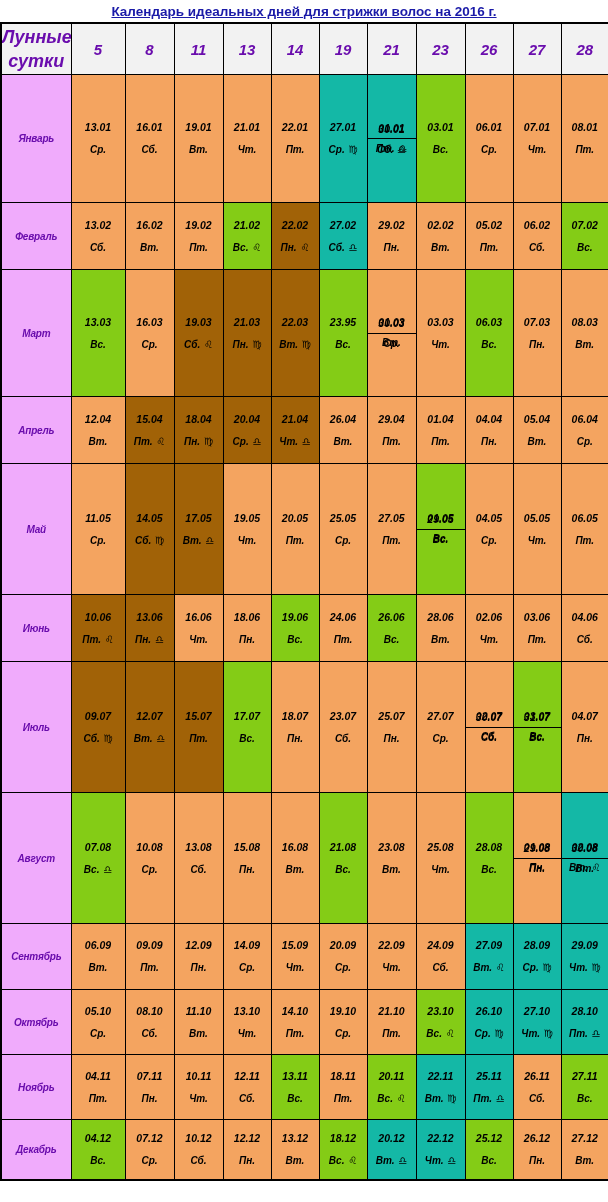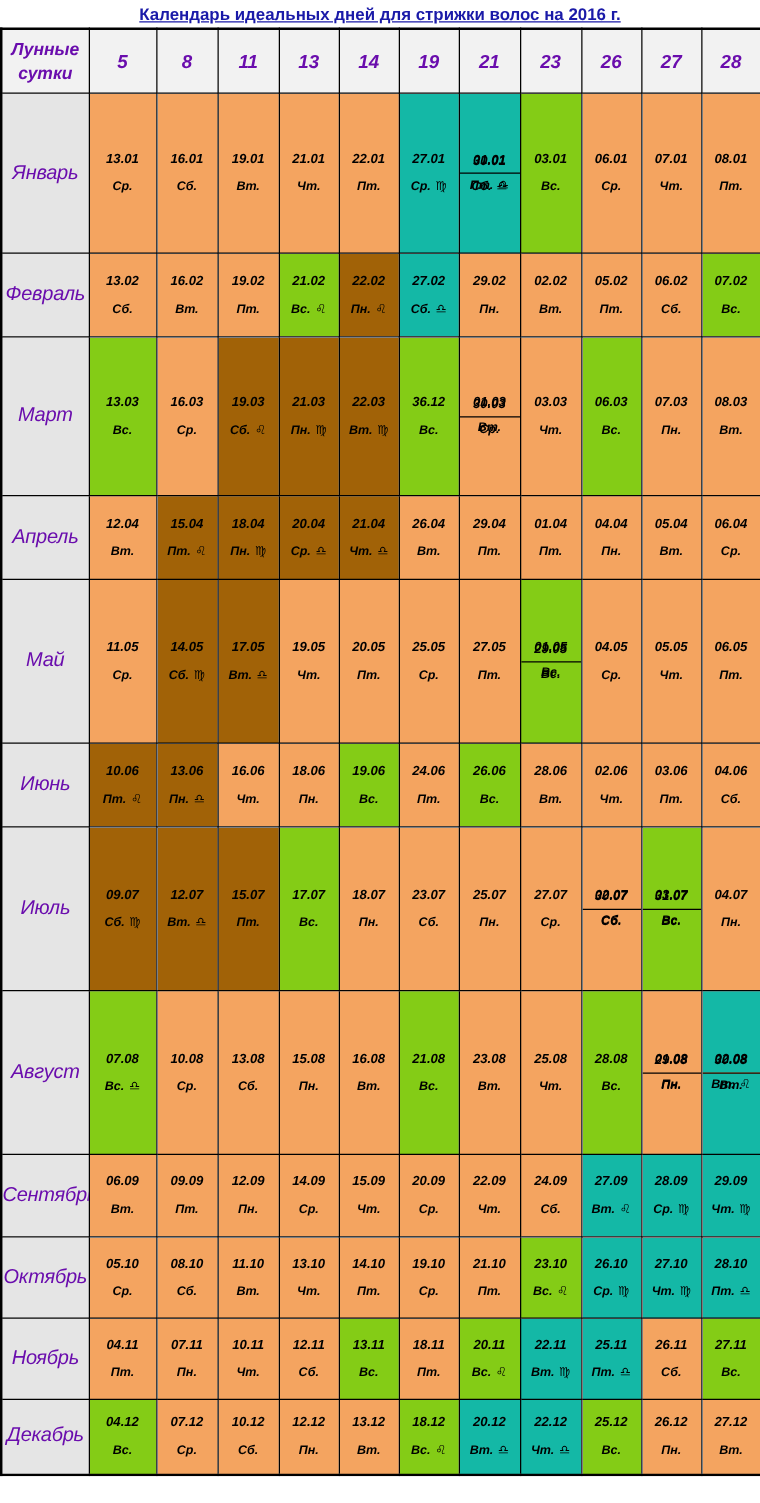--- a/index.html
+++ b/index.html
@@ -50,31 +50,31 @@
   
   .hdr-row th{
     background:#f2f2f2;
     height:50px;
     color:#6a0dad;
     font-weight:bold;
     font-style:italic;
     font-size:15px;
   }
   .hdr-row th.lunar{
-    font-size:14px;
+    font-size:18px;
     line-height:1.35;
   }
 
   
   td.month{
-    background:#e5e5e5;
+    background:#f0abfc;
     color:#6a0dad;
-    font-weight:normal;
+    font-weight:bold;
     font-style:italic;
-    font-size:16px;
+    font-size:10px;
     letter-spacing:-0.2px;
   }
 
   
   .cellbox{
     width:100%;
     height:100%;
     display:flex;
     flex-direction:column;
   }
@@ -388,21 +388,21 @@
             <div class="cellbox">
               <div class="sub">
                 <div class="d-date">22.03</div>
                 <div class="d-day"><span>Вт.</span><span class="zod"> ♍</span></div>
               </div>
             </div>
           </td>
           <td class="c-red">
             <div class="cellbox">
               <div class="sub">
-                <div class="d-date">36.12</div>
+                <div class="d-date">23.95</div>
                 <div class="d-day"><span>Вс.</span></div>
               </div>
             </div>
           </td>
           <td class="c-orange">
             <div class="cellbox">
               <div class="sub tight">
                 <div class="d-date">01.03</div>
                 <div class="d-day"><span>Вт.</span></div>
               </div>

